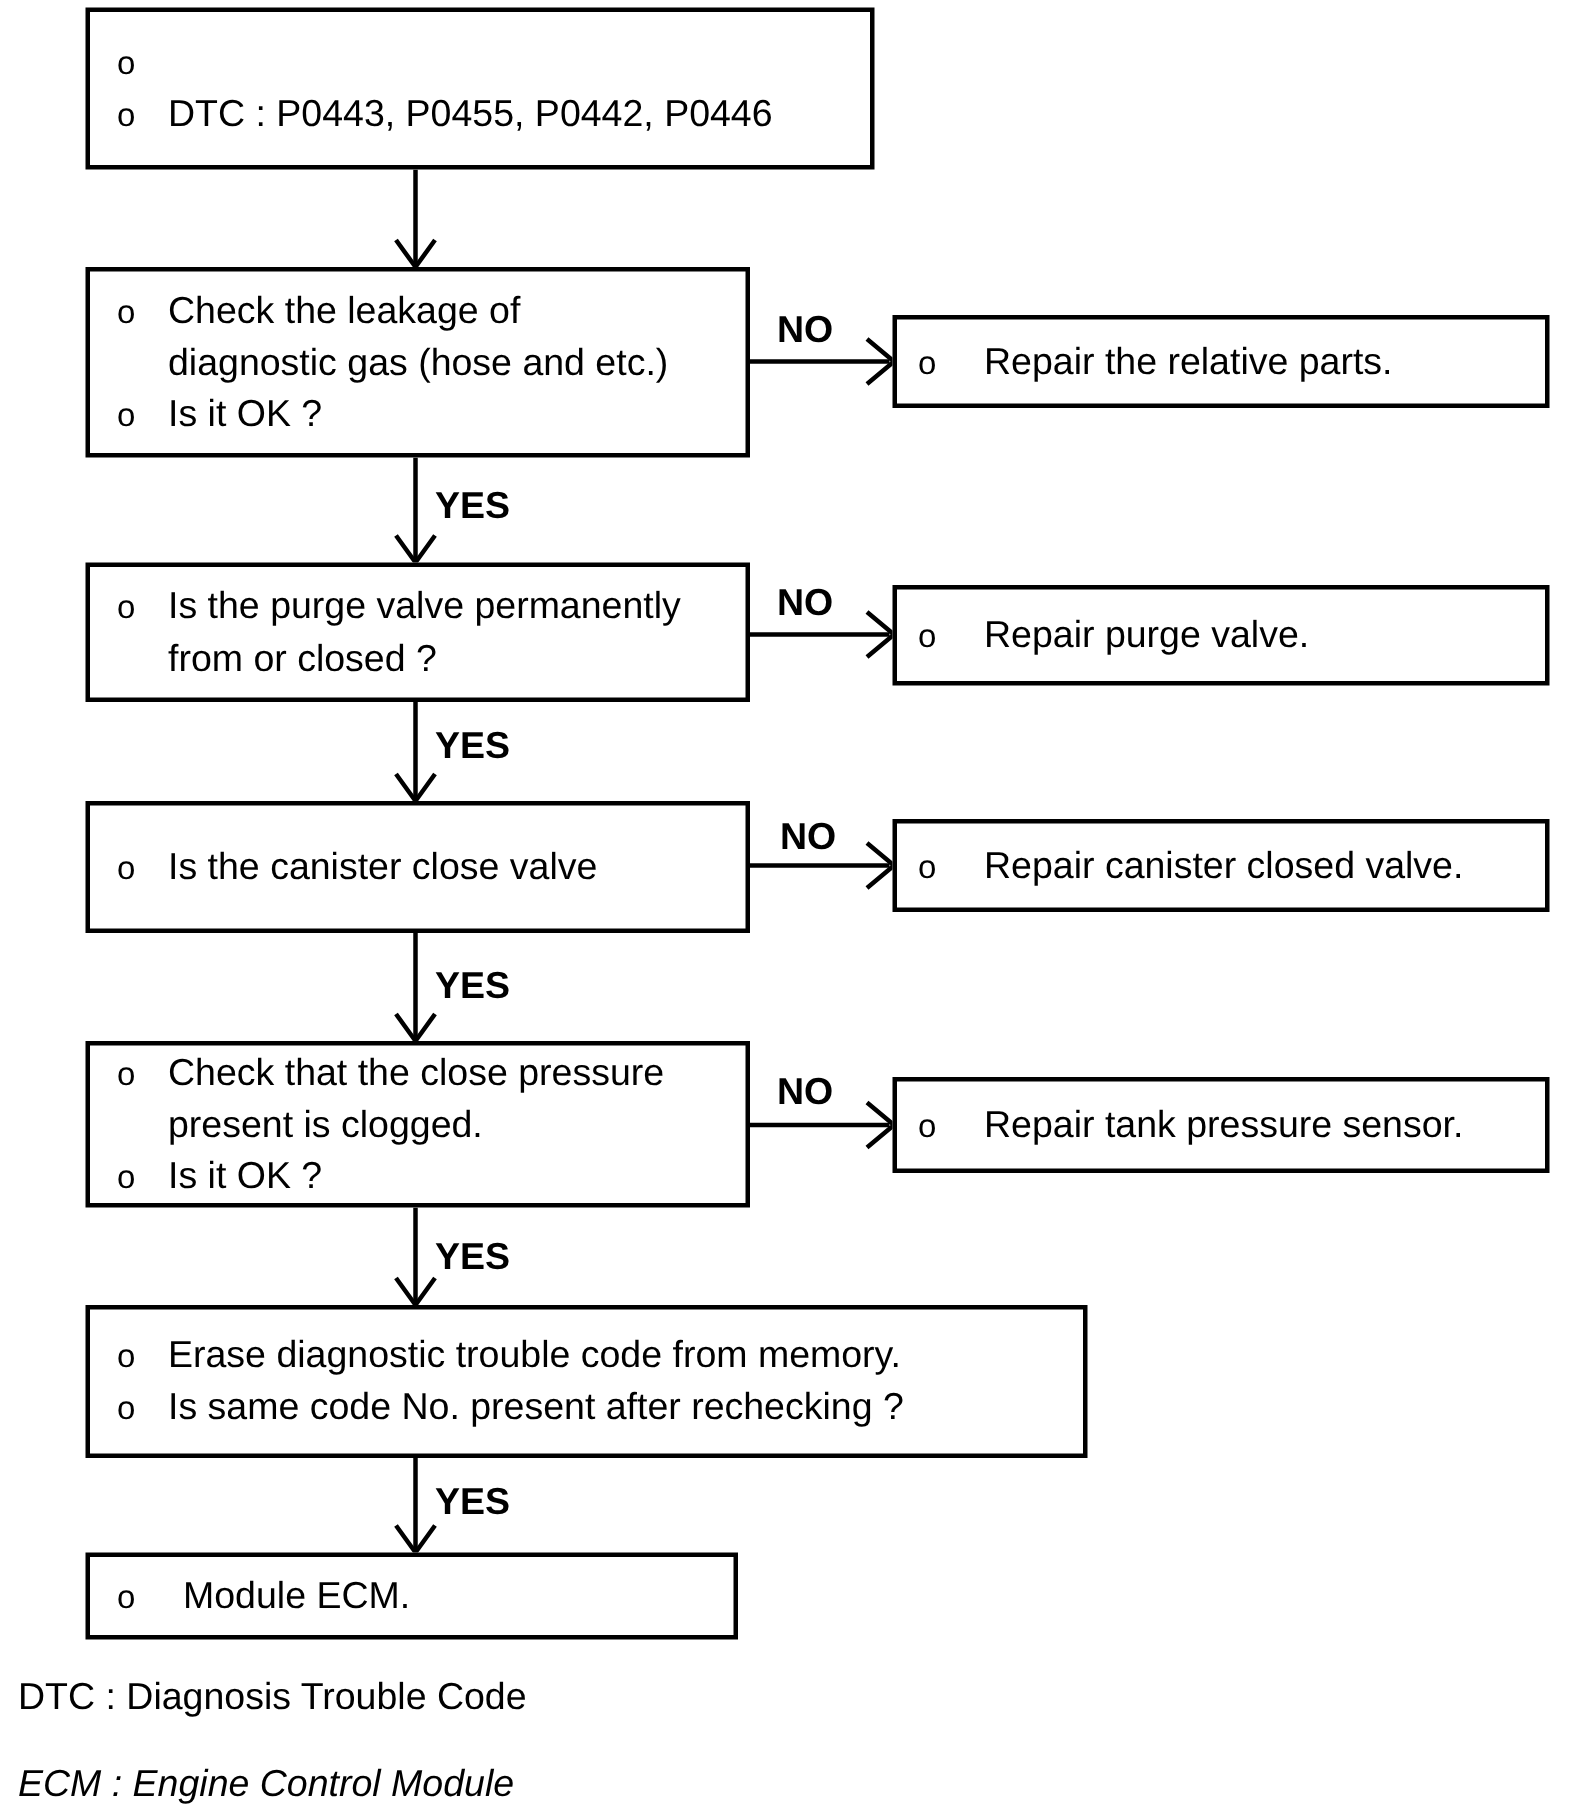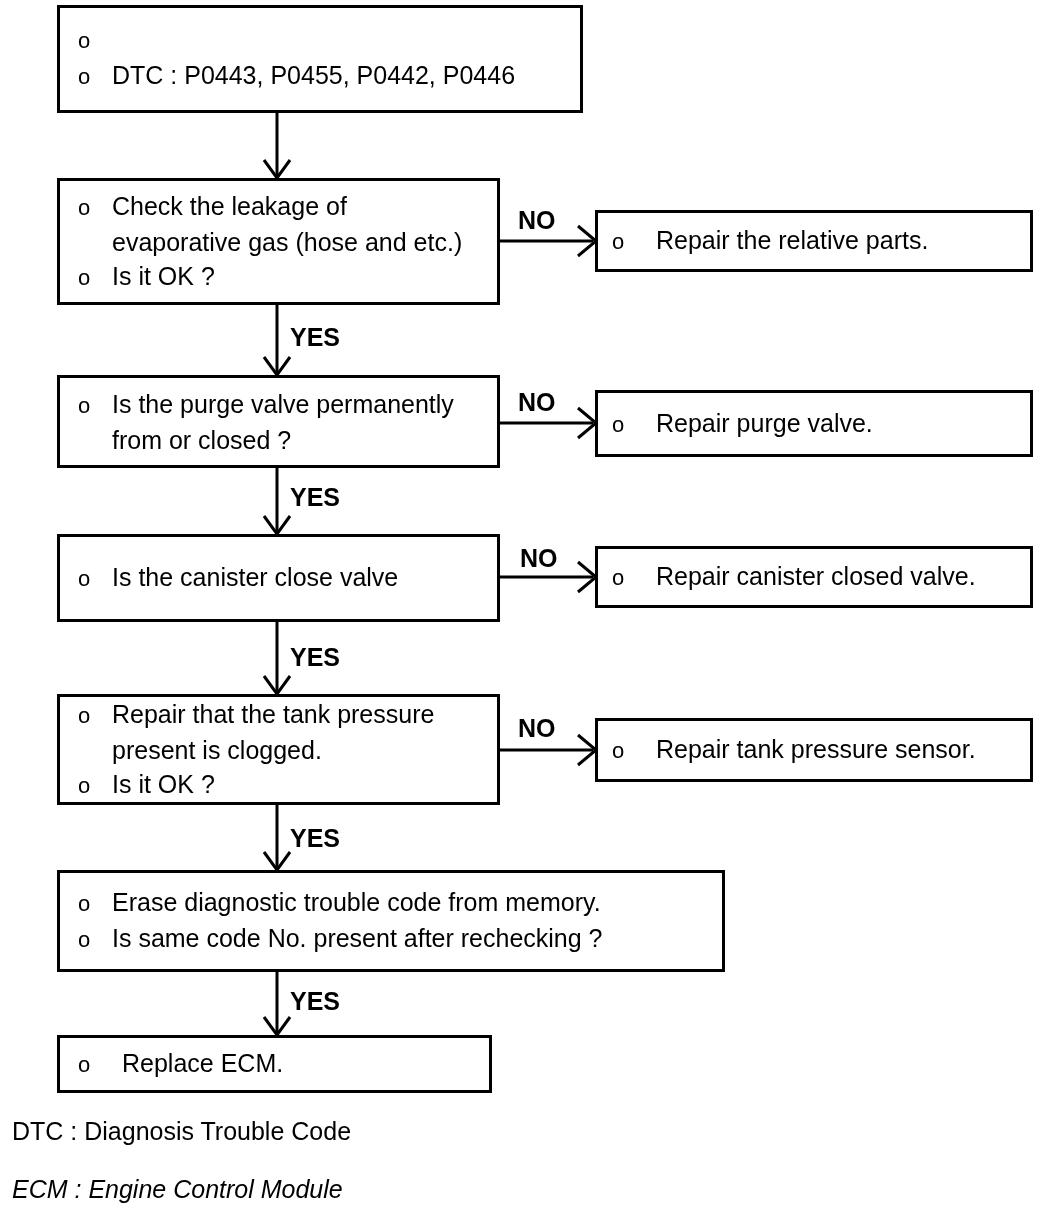--- a/index.html
+++ b/index.html
@@ -110,21 +110,21 @@
       <span class="bullet">o</span>
       <span class="txt">DTC : P0443, P0455, P0442, P0446</span>
     </div>
   </div>
 
   <div class="node pad-a" style="left:57px;top:178px;width:443px;height:127px;">
     <div class="line-row">
       <span class="bullet">o</span>
       <span class="txt">Check the leakage of</span>
     </div>
-    <div class="wrapline cont">evaporative gas (hose and etc.)</div>
+    <div class="wrapline cont">diagnostic gas (hose and etc.)</div>
     <div class="line-row">
       <span class="bullet">o</span>
       <span class="txt">Is it OK ?</span>
     </div>
   </div>
 
   <div class="node pad-b" style="left:595px;top:210px;width:438px;height:62px;">
     <div class="line-row">
       <span class="bullet pad-lg">o</span>
       <span class="txt">Repair the relative parts.</span>
@@ -156,21 +156,21 @@
   <div class="node pad-b" style="left:595px;top:546px;width:438px;height:62px;">
     <div class="line-row">
       <span class="bullet pad-lg">o</span>
       <span class="txt">Repair canister closed valve.</span>
     </div>
   </div>
 
   <div class="node pad-a" style="left:57px;top:694px;width:443px;height:111px;">
     <div class="line-row">
       <span class="bullet">o</span>
-      <span class="txt">Repair that the tank pressure</span>
+      <span class="txt">Check that the close pressure</span>
     </div>
     <div class="wrapline cont">present is clogged.</div>
     <div class="line-row">
       <span class="bullet">o</span>
       <span class="txt">Is it OK ?</span>
     </div>
   </div>
 
   <div class="node pad-b" style="left:595px;top:718px;width:438px;height:64px;">
     <div class="line-row">
@@ -186,21 +186,21 @@
     </div>
     <div class="line-row">
       <span class="bullet">o</span>
       <span class="txt">Is same code No. present after rechecking ?</span>
     </div>
   </div>
 
   <div class="node pad-a" style="left:57px;top:1035px;width:435px;height:58px;">
     <div class="line-row">
       <span class="bullet pad-lg">o</span>
-      <span class="txt">Replace ECM.</span>
+      <span class="txt">Module ECM.</span>
     </div>
   </div>
 
   <div class="edge-label" style="left:518px;top:208px;">NO</div>
   <div class="edge-label" style="left:518px;top:390px;">NO</div>
   <div class="edge-label" style="left:520px;top:546px;">NO</div>
   <div class="edge-label" style="left:518px;top:716px;">NO</div>
 
   <div class="edge-label" style="left:290px;top:325px;">YES</div>
   <div class="edge-label" style="left:290px;top:485px;">YES</div>

